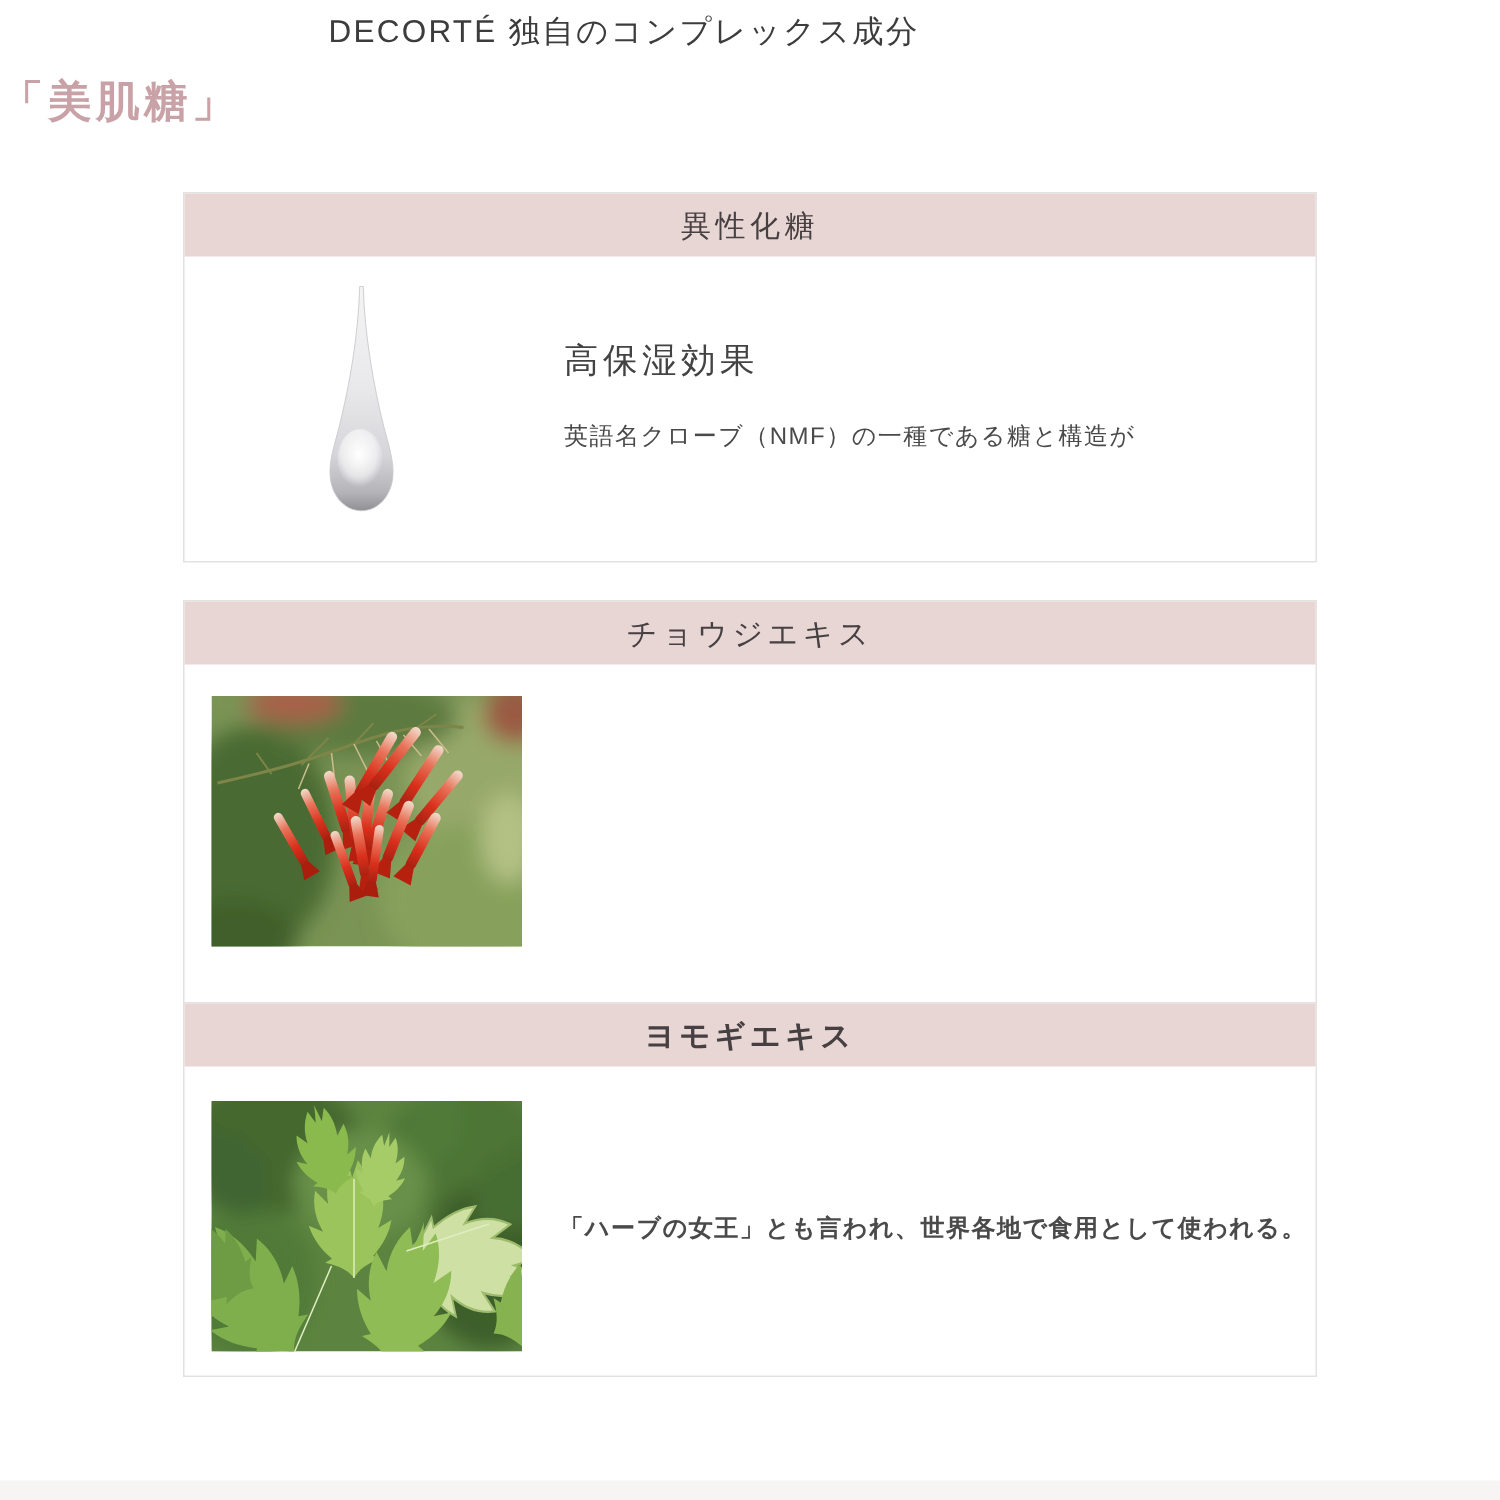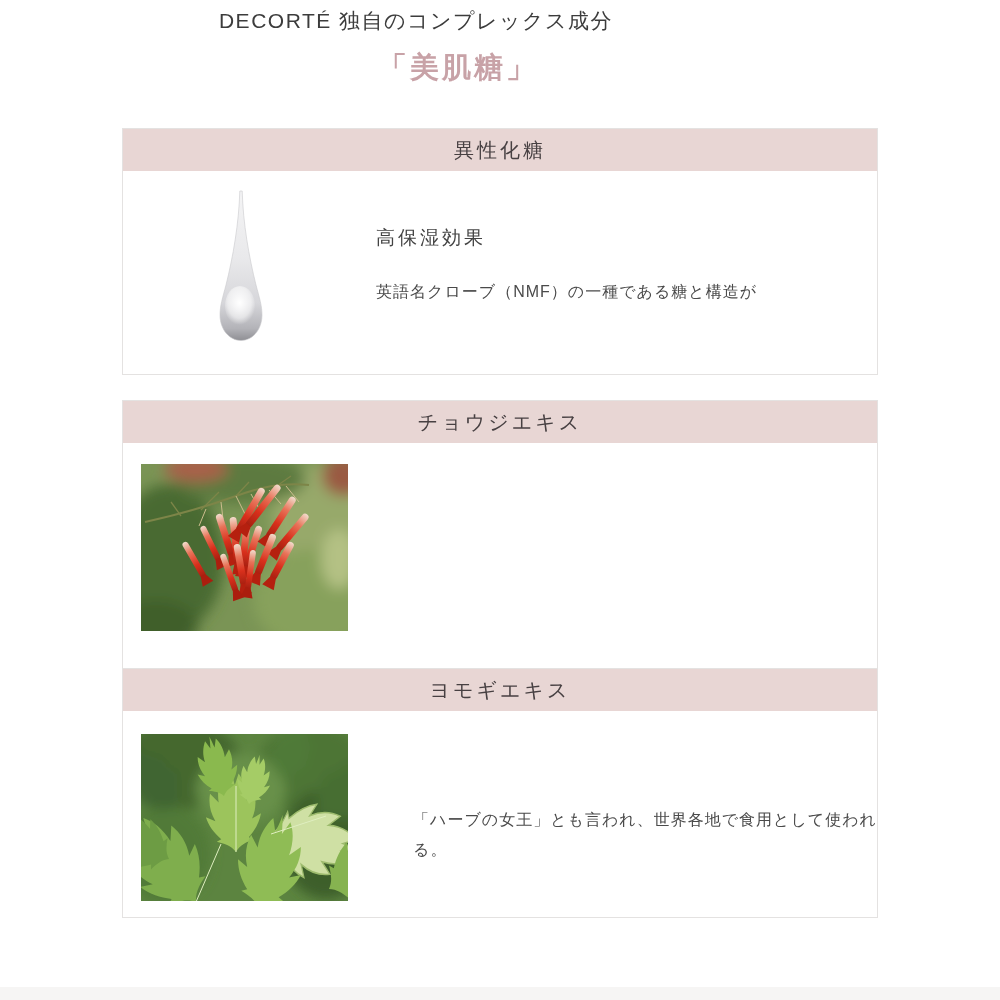--- a/index.html
+++ b/index.html
@@ -5,55 +5,55 @@
   * { margin: 0; padding: 0; box-sizing: border-box; }
   html, body { width: 1000px; height: 1000px; background: #ffffff; overflow: hidden; }
   body { font-family: "Liberation Sans", "DejaVu Sans", sans-serif; position: relative; }
 
   .page-title {
     position: absolute; top: 7px; left: 0; width: 832px;
     text-align: center; font-size: 21px; color: #3c3c3c;
     letter-spacing: 1.5px; font-weight: 400;
   }
   .page-subtitle {
-    position: absolute; top: 48px; left: 16px; width: 884px;
-    text-align: center; font-size: 29px; font-weight: 700;
+    position: absolute; top: 48px; left: 0; width: 884px;
+    text-align: left; font-size: 29px; font-weight: 700;
     color: #c8a2a7; letter-spacing: 3px;
   }
 
   .card {
     position: absolute; left: 122px; width: 756px;
     background: #ffffff; border: 1px solid #e4e2e1;
   }
   .card-1 { top: 128px; height: 247px; text-align: right; }
   .card-2 { top: 400px; height: 296px; }
-  .card-3 { top: 668px; height: 250px; }
+  .card-3 { top: 668px; height: 250px; font-weight: bold; }
 
   .card-header {
     height: 42px; background: #e8d6d4;
     display: flex; align-items: center; justify-content: center;
     font-size: 20px; color: #474042; letter-spacing: 3px;
   }
 
   .drop-wrap { position: absolute; left: 80px; top: 60px; width: 76px; height: 158px; }
 
   .card-img { position: absolute; left: 18px; width: 207px; height: 167px; display: block; }
   .card-2 .card-img { top: 63px; }
   .card-3 .card-img { top: 65px; }
 
   .moist-heading {
     position: absolute; left: 253px; top: 96px;
-    font-size: 19px; color: #434343; letter-spacing: 3px;
+    font-size: 23px; color: #434343; letter-spacing: 3px;
   }
   .card-body-text {
     position: absolute; left: 253px; top: 148px;
     font-size: 16px; color: #4a4a4a; letter-spacing: 1px; line-height: 30px;
   }
   .card-2 .single-line { top: 138px; }
-  .card-3 .single-line { top: 136px; left: 250px; margin-left: 40px; }
+  .card-3 .single-line { top: 136px; left: 250px; }
 
   .footer-strip {
     position: absolute; left: 0; top: 987px; width: 1000px; height: 13px;
     background: #f6f5f4;
   }
 </style>
 </head>
 <body>
 
 <div class="page-title">DECORTÉ 独自のコンプレックス成分</div>

